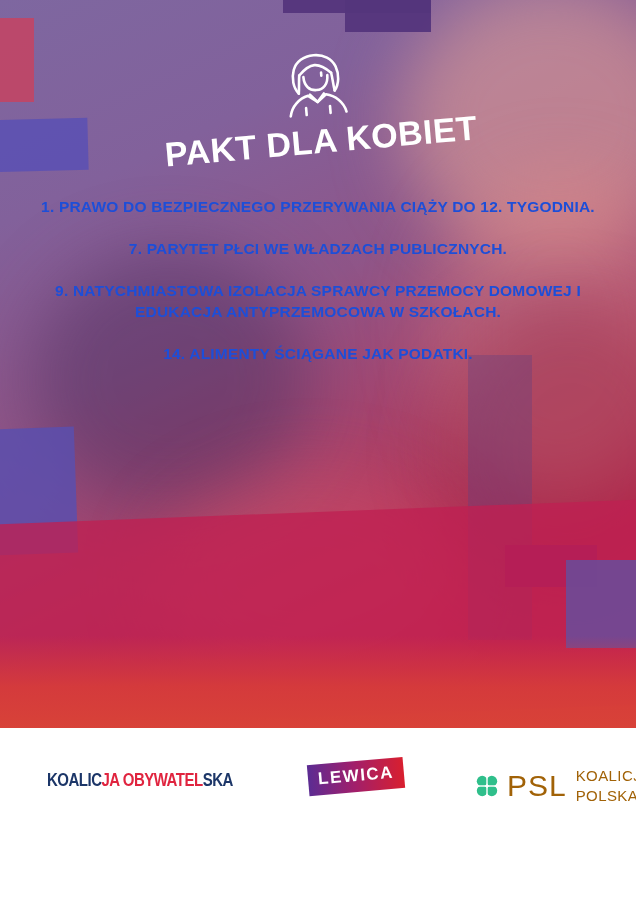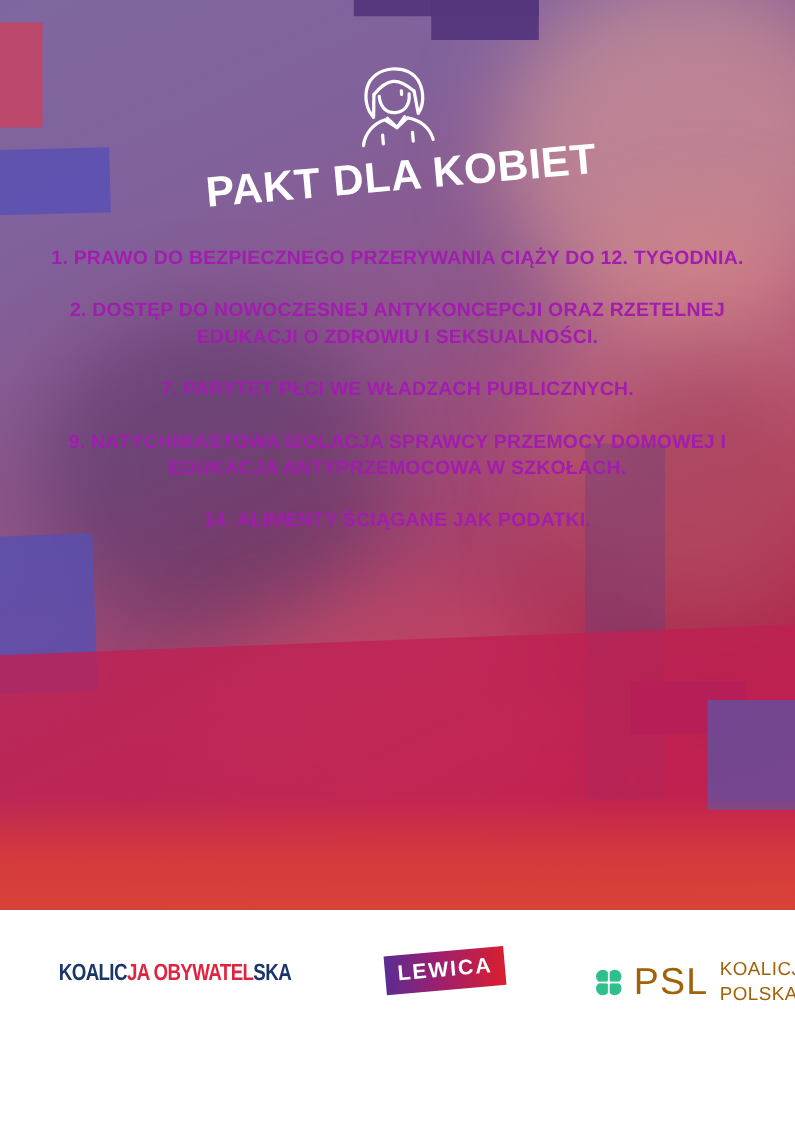--- a/index.html
+++ b/index.html
@@ -30,21 +30,21 @@
     background:linear-gradient(180deg, rgba(212,52,56,0) 0%, rgba(216,62,56,.85) 55%, #d84238 100%); }
 
   
   .header { position:absolute; left:0; top:52px; width:636px; text-align:center;
     transform:rotate(-5deg); transform-origin:50% 50%; color:#fff; }
   .header svg { display:block; margin:0 auto; }
   .title { margin-top:6px; font-size:34px; font-weight:bold; letter-spacing:.5px; color:#ffffff; }
 
   
   .list { position:absolute; left:28px; top:196px; width:580px; text-align:center;
-    color:#a21caf; font-weight:bold; font-size:15.5px; line-height:21px; letter-spacing:.2px; }
+    color:#1d4ed8; font-weight:bold; font-size:15.5px; line-height:21px; letter-spacing:.2px; }
   .list-item { margin-bottom:21px; }
 
   
   .footer { position:absolute; left:14px; top:728px; width:572px; height:172px; background:#ffffff;margin-top:24px; }
   .ko-logo { position:absolute; left:33px; top:16px; font-size:15px; font-weight:bold;
     letter-spacing:-.5px; white-space:nowrap; transform:scale(1,1.25); transform-origin:left top; }
   .ko-navy { color:#1c3668; } .ko-red { color:#e0243f; }
   .lewica-logo { position:absolute; left:294px; top:9px; transform:rotate(-5deg);
     background:linear-gradient(92deg,#5b2c93 0%,#a11f6b 48%,#d91f2e 100%);
     color:#ffffff; font-weight:bold; font-size:17px; letter-spacing:1.5px; padding:5px 10px 6px; }
@@ -88,21 +88,20 @@
       <path d="M6 62 C8 52 16 45 25 43 L34 50 L43 43 C52 45 60 52 62 62"></path>
       <path d="M27 42 L34 50 L41 42"></path>
       <path d="M22 55 L22 62"></path>
       <path d="M46 55 L46 62"></path>
     </svg>
     <div class="title">PAKT DLA KOBIET</div>
   </div>
 
   <div class="list">
     <div class="list-item">1. PRAWO DO BEZPIECZNEGO PRZERYWANIA CIĄŻY DO 12. TYGODNIA.</div>
-    <div class="list-item">2. DOSTĘP DO NOWOCZESNEJ ANTYKONCEPCJI ORAZ RZETELNEJ EDUKACJI O ZDROWIU I SEKSUALNOŚCI.</div>
     <div class="list-item">7. PARYTET PŁCI WE WŁADZACH PUBLICZNYCH.</div>
     <div class="list-item">9. NATYCHMIASTOWA IZOLACJA SPRAWCY PRZEMOCY DOMOWEJ I EDUKACJA ANTYPRZEMOCOWA W SZKOŁACH.</div>
     <div class="list-item">14. ALIMENTY ŚCIĄGANE JAK PODATKI.</div>
   </div>
 
   <div class="footer">
 
     <div class="ko-logo">
       <span class="ko-navy">KOALIC</span><span class="ko-red">JA OBYWATEL</span><span class="ko-navy">SKA</span>
     </div>

